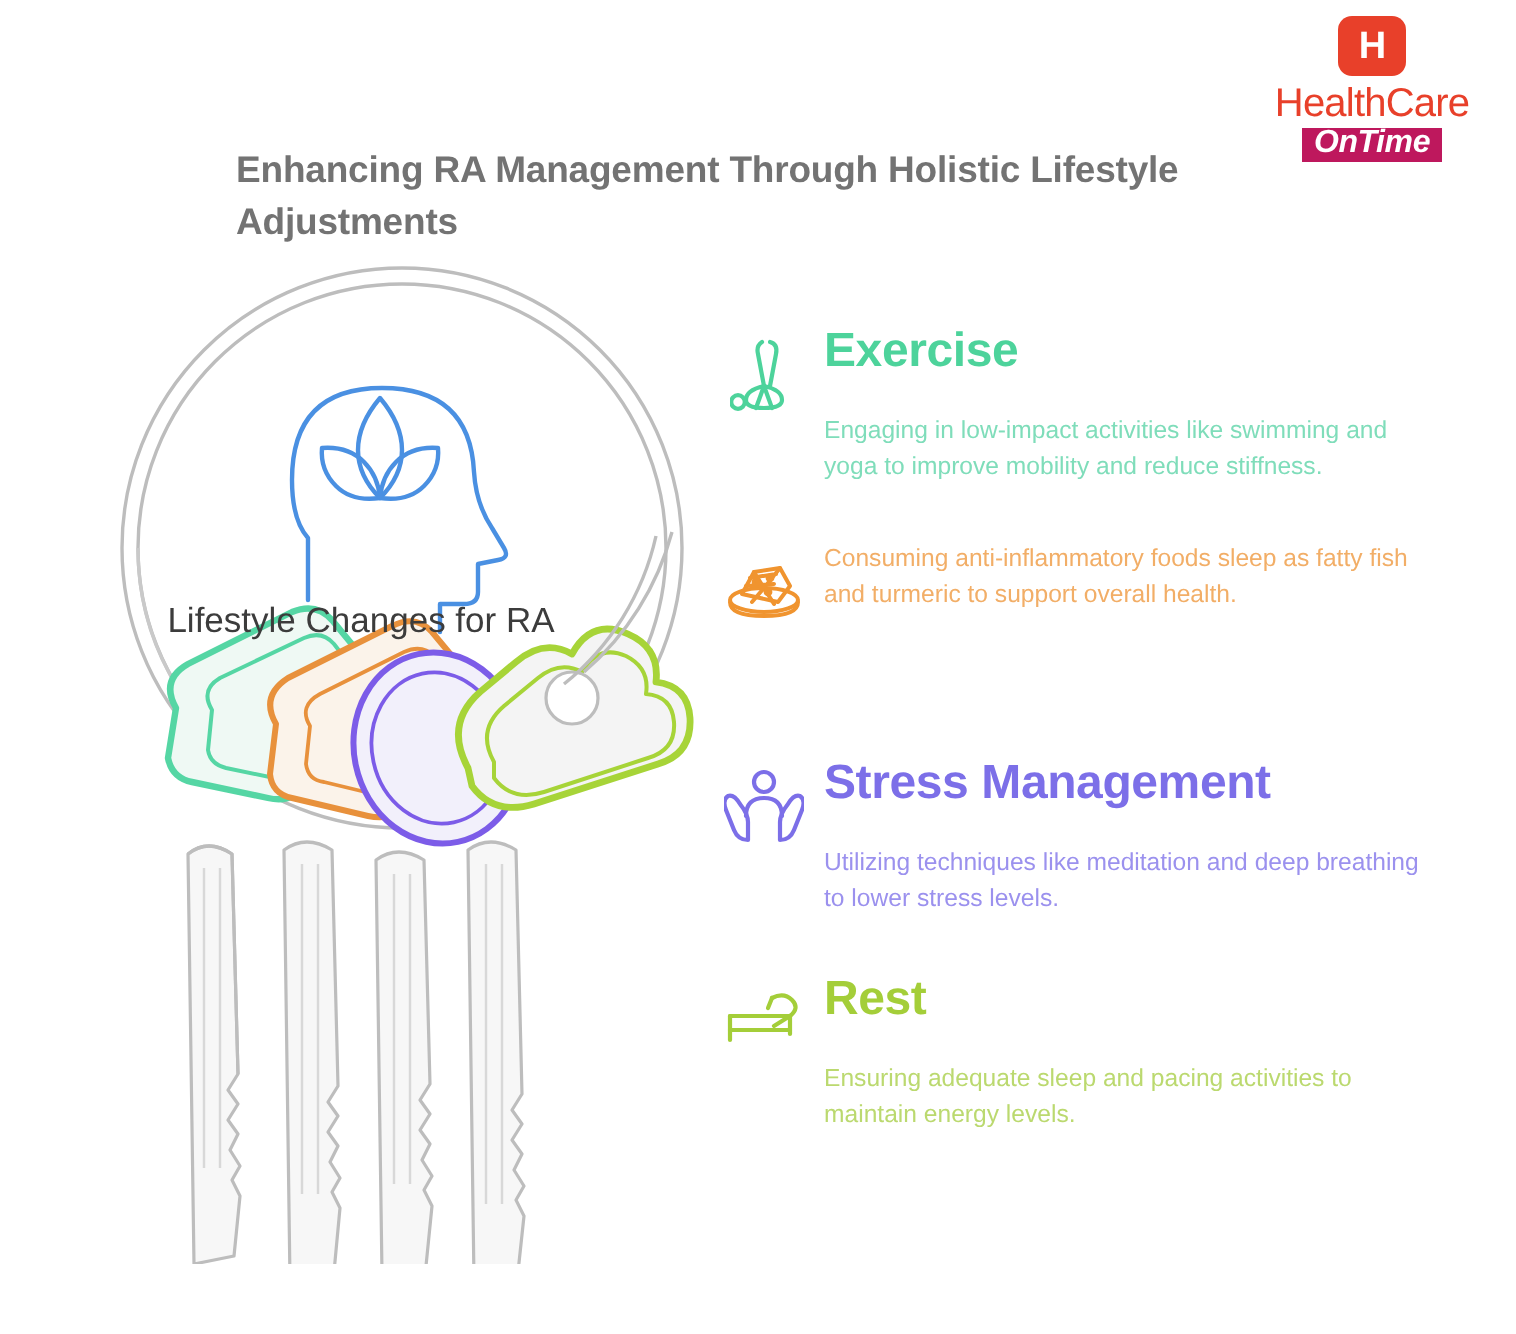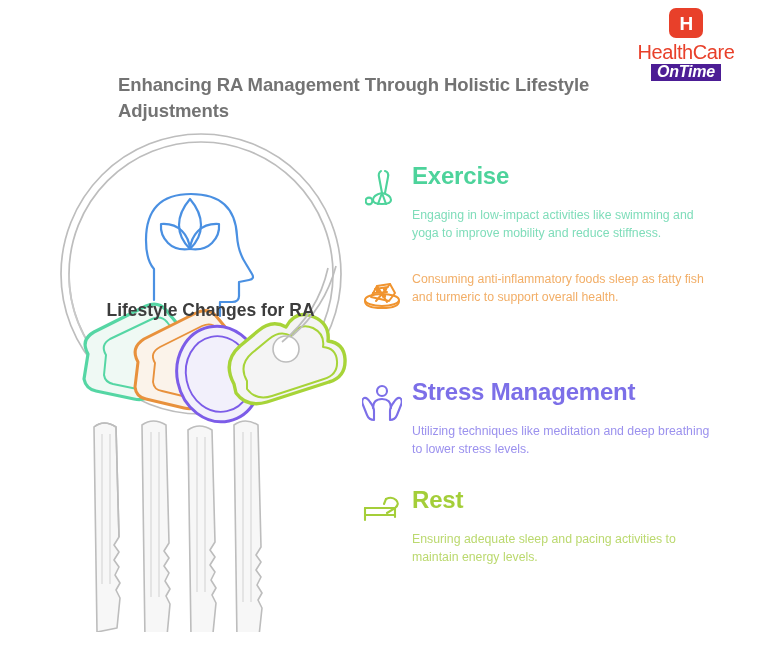--- a/index.html
+++ b/index.html
@@ -46,21 +46,21 @@
   .brand-name {
     font-size: 20px;
     font-weight: normal;
     color: #E8402A;
     letter-spacing: -0.4px;
     font-family: "Liberation Sans", sans-serif;
     margin-bottom: 2px;
   }
   .brand-sub {
     display: inline-block;
-    background: #4c1d95;
+    background: #be185d;
     color: #ffffff;
     font-size: 16px;
     font-weight: bold;
     font-style: italic;
     padding: 0px 6px 1px 6px;
     letter-spacing: -0.2px;
     font-family: "Liberation Sans", sans-serif;
   }
 
   
@@ -82,26 +82,26 @@
     position: absolute;
     left: 34px;
     top: 122px;
     width: 330px;
     height: 510px;
   }
   .illustration svg { display: block; }
 
   .center-label {
     position: absolute;
-    left: 88px;
+    left: 58px;
     top: 298px;
     width: 245px;
     text-align: center;
     font-size: 17.5px;
-    font-weight: bold;
+    font-weight: normal;
     color: #3C3C3C;
     line-height: 1.42;
   }
 
   
   .items {
     position: absolute;
     left: 360px;
     top: 162px;
     width: 390px;

